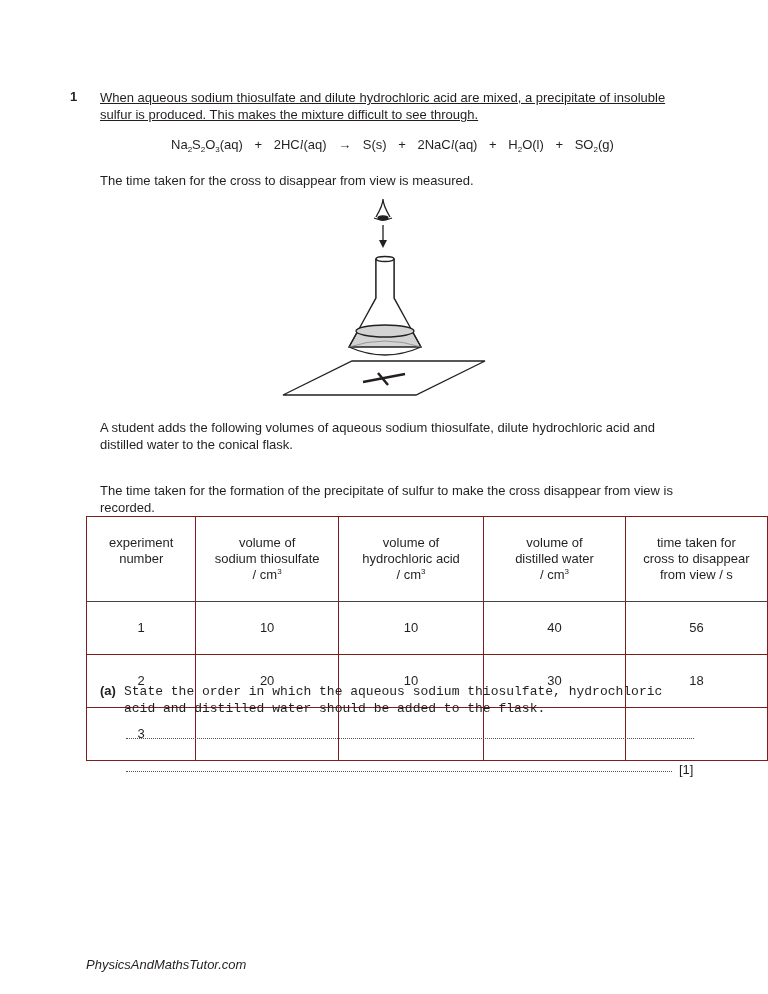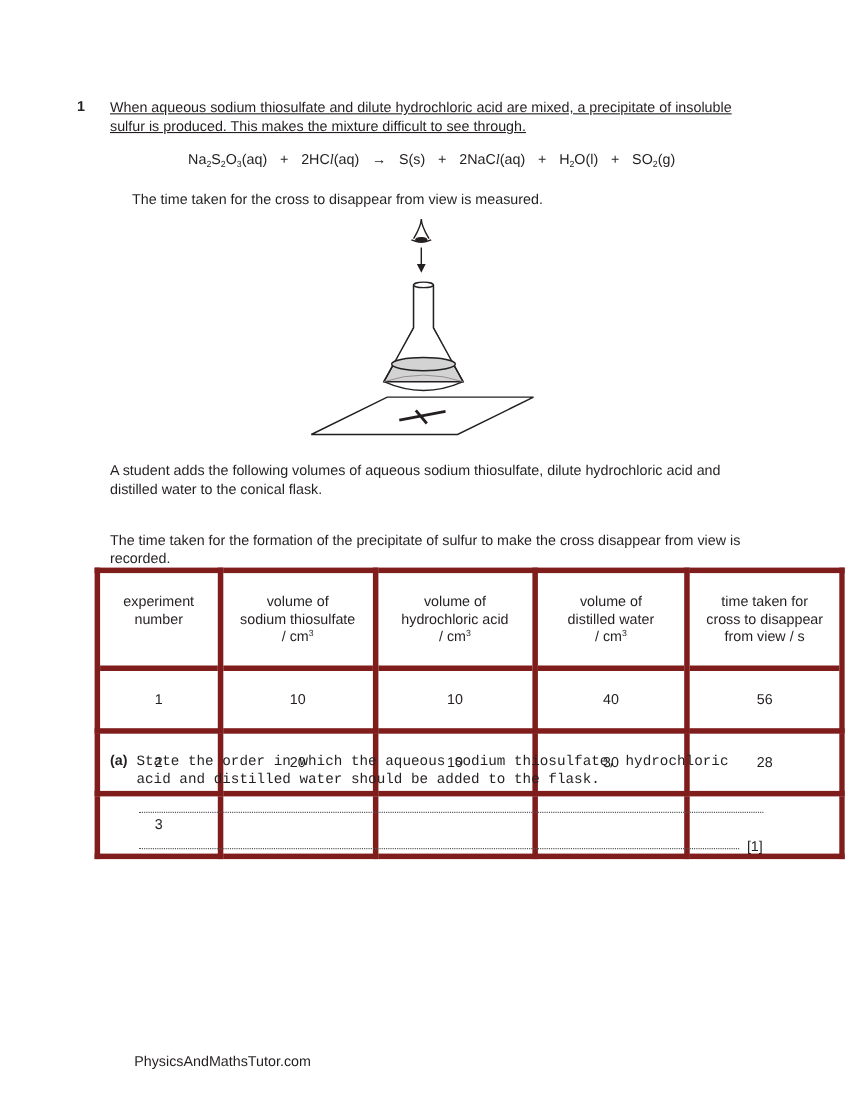--- a/index.html
+++ b/index.html
@@ -7,31 +7,31 @@
          font-family:"Liberation Sans", sans-serif; color:#231f20; font-size:13px; }
   .abs { position:absolute; }
   .qnum { left:70px; top:89px; font-weight:bold; font-size:13px; }
   .para { left:100px; width:600px; line-height:17px; font-size:13px; }
   .eq { left:171px; top:137px; font-size:13px; white-space:nowrap; }
   .eq sub { font-size:8px; vertical-align:-3px; line-height:0; }
   .eq .sp { display:inline-block; width:8px; }
   .it { font-style:italic; font-family:"Liberation Serif", serif; }
   table.data { position:absolute; left:86px; top:516px; border-collapse:collapse;
                font-size:13px; }
-  table.data td, table.data th { border:5px solid #7f1d1d; text-align:center; padding:12px;
+  table.data td, table.data th { border:1px solid #7f1d1d; text-align:center; padding:12px;
                font-weight:normal; line-height:16px; }
   table.data th { height:60px; vertical-align:middle; }
   table.data td { height:28px; }
   table.data tr.hdr th { border-bottom:1.5px solid #444; }
   sup { font-size:8px; vertical-align:5px; line-height:0; }
   .sublabel { left:100px; top:683px; font-weight:bold; }
   .subtext { left:124px; top:683px; width:575px; line-height:17px;font-family:Liberation Mono, monospace; }
   .dots { left:126px; width:568px; height:1px; border-bottom:1.5px dotted #555; }
   .mark { left:679px; top:762px; }
-  .footer { left:86px; top:957px; font-size:13px;margin-left:36px; }
+  .footer { left:86px; top:957px; font-style:italic; font-size:13px; }
 </style>
 </head>
 <body>
 
 <div class="abs qnum">1</div>
 <div class="abs para" style="top:89px;text-decoration:underline;">When aqueous sodium thiosulfate and dilute hydrochloric acid are mixed, a precipitate of insoluble sulfur is produced. This makes the mixture difficult to see through.</div>
 
 <div class="abs eq">
   <span>Na</span><sub>2</sub><span>S</span><sub>2</sub><span>O</span><sub>3</sub><span>(aq)</span>
   <span class="sp"></span><span>+</span><span class="sp"></span>
@@ -39,21 +39,21 @@
   <span class="sp"></span><span>→</span><span class="sp"></span>
   <span>S(s)</span>
   <span class="sp"></span><span>+</span><span class="sp"></span>
   <span>2NaC</span><span class="it">l</span><span>(aq)</span>
   <span class="sp"></span><span>+</span><span class="sp"></span>
   <span>H</span><sub>2</sub><span>O(l)</span>
   <span class="sp"></span><span>+</span><span class="sp"></span>
   <span>SO</span><sub>2</sub><span>(g)</span>
 </div>
 
-<div class="abs para" style="top:172px;margin-left:20px;">The time taken for the cross to disappear from view is measured.</div>
+<div class="abs para" style="top:172px;">The time taken for the cross to disappear from view is measured.</div>
 
 <svg class="abs" style="left:270px; top:195px;" width="220" height="210" viewBox="0 0 220 210">
 
   <g fill="none" stroke="#231f20" stroke-width="1.3">
     <path d="M106 22 Q113 10 113 4 Q113 10 120 22"></path>
     <path d="M104 23 Q113 27 122 23"></path>
     <ellipse cx="113" cy="23" rx="5" ry="2" fill="#231f20"></ellipse>
   </g>
 
   <g>
@@ -106,21 +106,21 @@
     <td>10</td>
     <td>10</td>
     <td>40</td>
     <td>56</td>
   </tr>
   <tr>
     <td>2</td>
     <td>20</td>
     <td>10</td>
     <td>30</td>
-    <td>28</td>
+    <td>18</td>
   </tr>
   <tr>
     <td>3</td>
     <td></td>
     <td></td>
     <td></td>
     <td></td>
   </tr>
 </tbody>
   </table>

